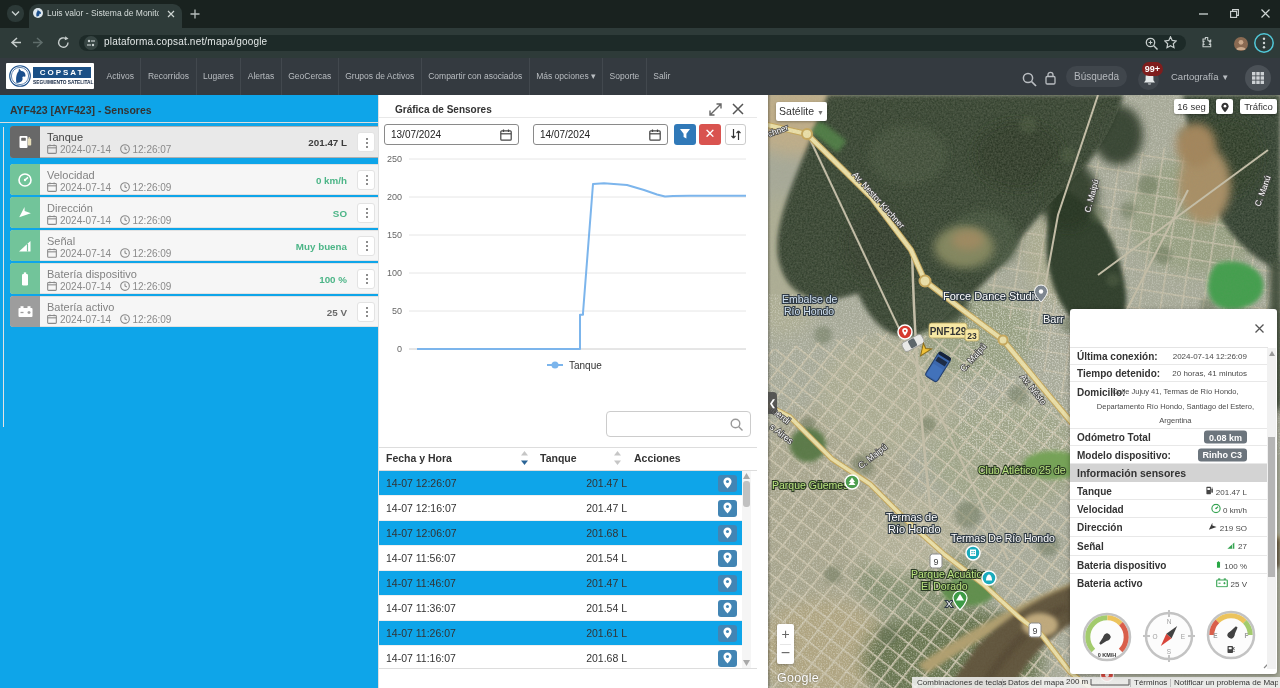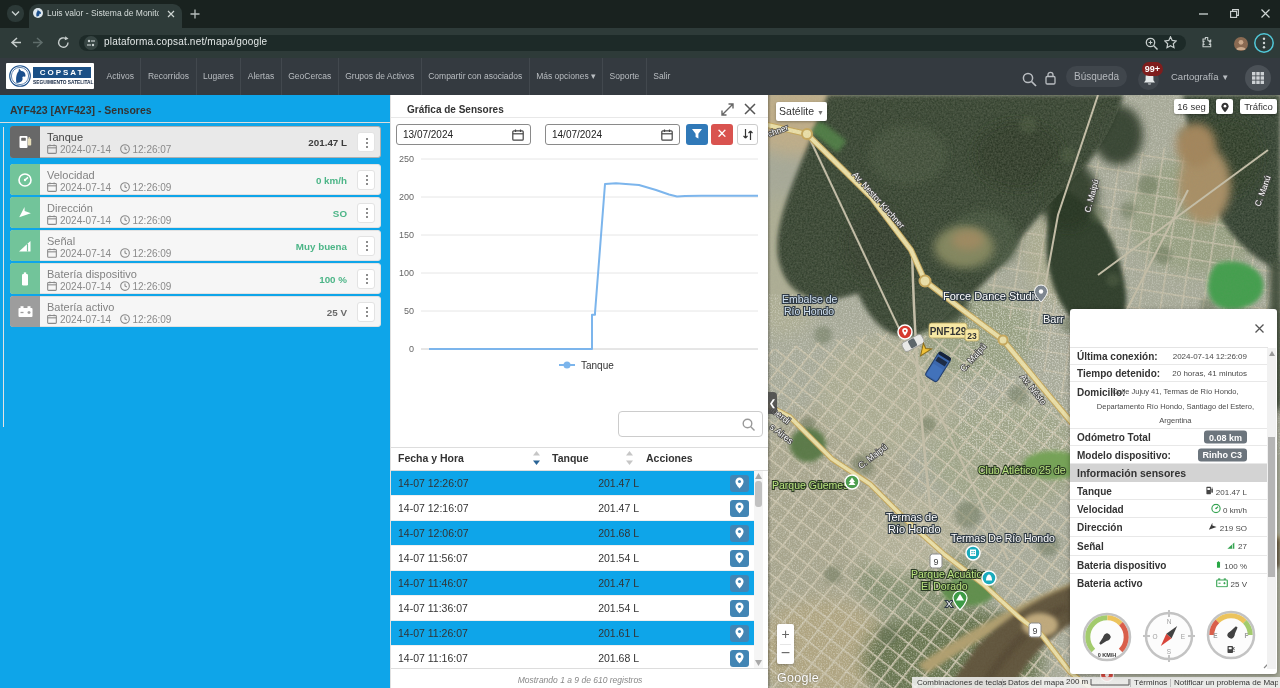--- a/index.html
+++ b/index.html
@@ -283,21 +283,21 @@
             <path d="M3.5 0.5 V2.6 M8.5 0.5 V2.6" stroke="#8a8a8a" stroke-width="1.3"></path>
           </svg>2024-07-14&nbsp;&nbsp; <svg width="10" height="10" viewBox="0 0 12 12">
             <circle cx="6" cy="6" r="5.2" fill="none" stroke="#8a8a8a" stroke-width="1.3"></circle>
             <path d="M6 3 V6 L8.2 7.2" fill="none" stroke="#8a8a8a" stroke-width="1.3"></path>
           </svg>12:26:09</div>
       <div class="cval" style="color:#6b6b6b">25 V</div>
       <div class="kebab"></div>
     </div>
   </div>
 
-  <div class="abs" style="left:390px;top:0;width:378px;height:593px;background:#fff;border-left:1px solid #e0e0e0">
+  <div class="abs" style="left:378px;top:0;width:378px;height:593px;background:#fff;border-left:1px solid #e0e0e0">
     <div class="abs" style="left:16px;top:9px;font-size:10px;font-weight:bold;color:#333">Gráfica de Sensores</div>
     <svg class="abs" style="left:330px;top:8px" width="13" height="13">
         <path d="M1 12 L12 1 M1 7.5 V12 H5.5 M12 5.5 V1 H7.5" stroke="#666" stroke-width="1.4" fill="none"></path>
       </svg>
     <svg class="abs" style="left:353px;top:8px" width="12" height="12">
         <path d="M1 1 L11 11 M11 1 L1 11" stroke="#555" stroke-width="1.5"></path>
       </svg>
     <div class="abs" style="left:0;top:22px;width:378px;height:1px;background:#e8e8e8"></div>
 
     <div class="dinput" style="left:5px">13/07/2024<svg style="position:absolute;right:6px;top:4px" width="12" height="12">
@@ -437,21 +437,20 @@
 
     <div class="abs" style="left:363px;top:376px;width:9px;height:197px;background:#f5f5f5"></div>
     <svg class="abs" style="left:364px;top:378px" width="7" height="6">
         <path d="M3.5 0 L7 6 H0 Z" fill="#a9a9a9"></path>
       </svg>
     <div class="abs" style="left:364px;top:386px;width:7px;height:26px;background:#c1c1c1;border-radius:3px"></div>
     <svg class="abs" style="left:364px;top:565px" width="7" height="6">
         <path d="M3.5 6 L7 0 H0 Z" fill="#a9a9a9"></path>
       </svg>
     <div class="abs" style="left:0;top:573px;width:378px;height:1px;background:#ddd"></div>
-    <div class="abs" style="left:0;top:580px;width:378px;text-align:center;font-size:8.5px;font-style:italic;color:#888">Mostrando 1 a 9 de 610 registros</div>
   </div>
 
   <svg class="abs" style="left:768px;top:0" width="512" height="593" viewBox="0 0 512 593">
     <defs>
       <filter id="b8" x="-30%" y="-30%" width="160%" height="160%">
           <feGaussianBlur stdDeviation="8"></feGaussianBlur>
         </filter>
       <filter id="b4" x="-30%" y="-30%" width="160%" height="160%">
           <feGaussianBlur stdDeviation="4"></feGaussianBlur>
         </filter>

